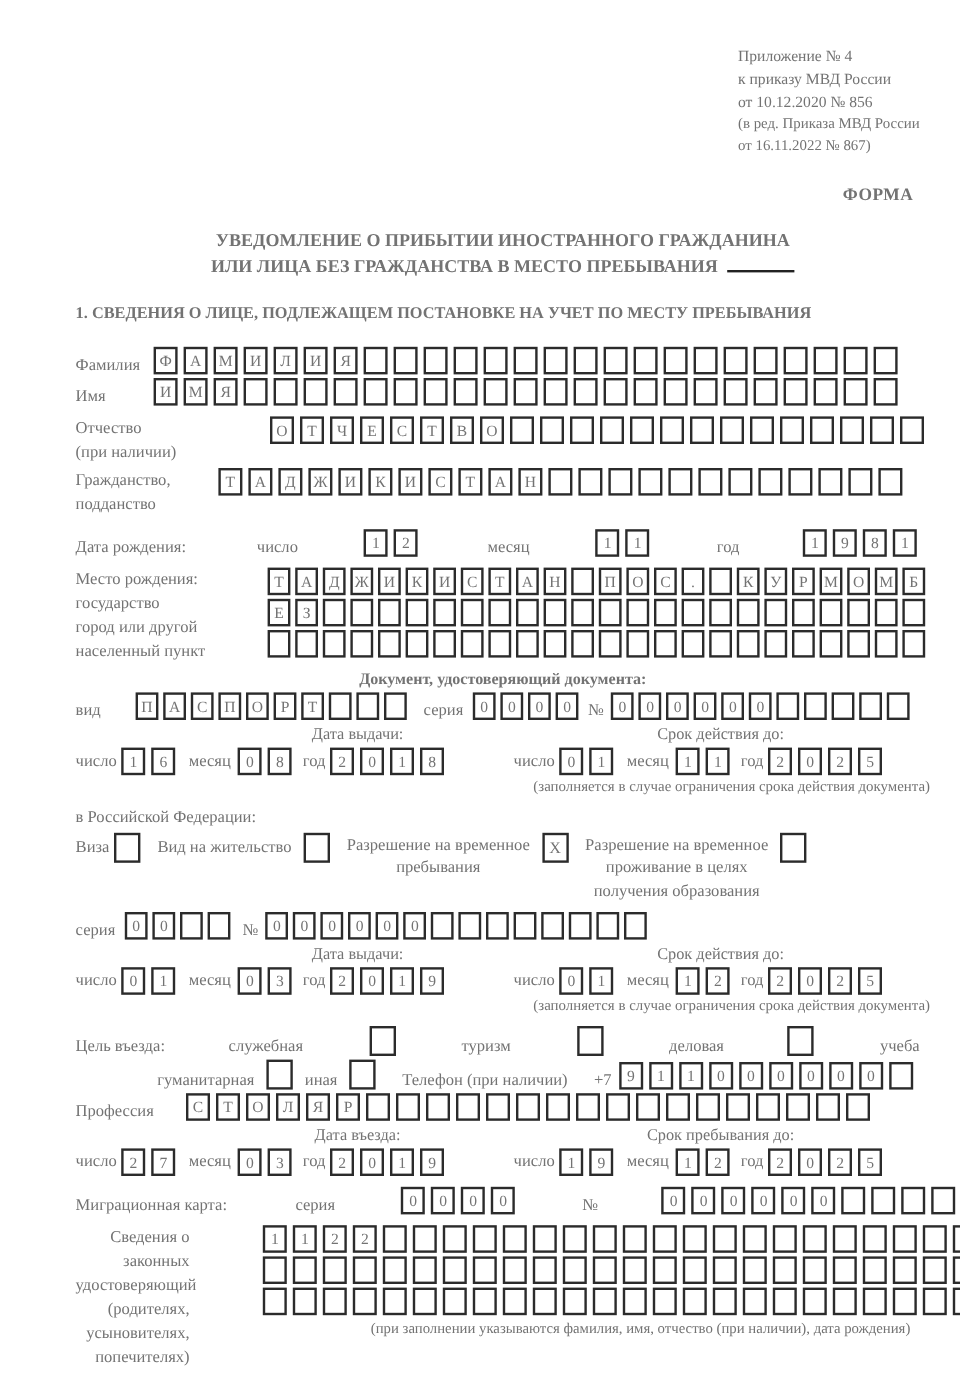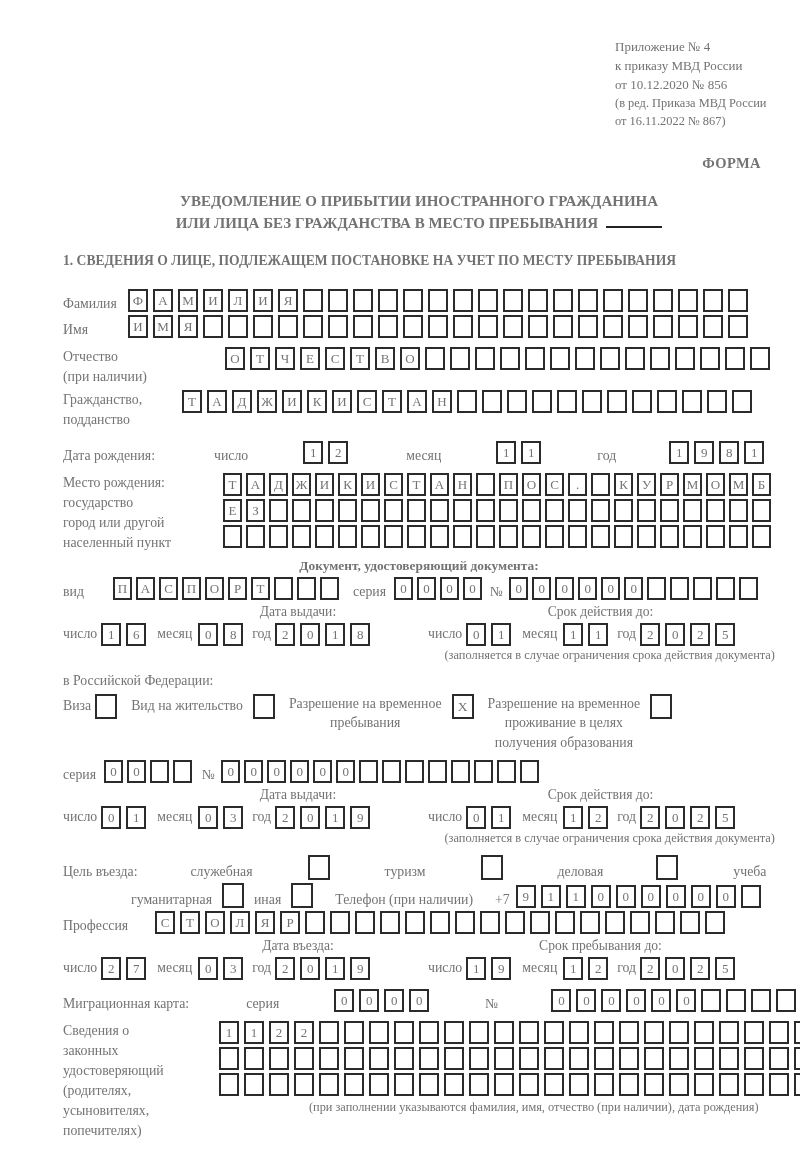--- a/index.html
+++ b/index.html
@@ -31,21 +31,21 @@
   .lbl { display:inline-block; }
   .lines { line-height:20px; }
   .mr4{margin-right:4px}.mr6{margin-right:6px}.mr8{margin-right:8px}.mr10{margin-right:10px}.mr12{margin-right:12px}
   .ml6{margin-left:6px}.ml10{margin-left:10px}.ml14{margin-left:14px}
 
   .w-fam { width:65px; }
   .w-pat { width:147px; }
   .w-cit { width:119px; }
   .w-place { width:147px; }
   .w-prof { width:92px; }
-  .w-guard { width:95px; line-height:20px; }
+  .w-guard { width:95px; line-height:20px;text-align:right; }
 
   .stack > .boxrow { margin-bottom:3px; display:flex; }
   .center-b { text-align:center; font-weight:bold; font-size:13.4px; margin-top:5px; }
 
   .dt-row { display:flex; margin-top:4px; font-size:13.6px; }
   .dt-left { width:365px; text-align:center; padding-left:105px; }
   .dt-right { width:345px; text-align:center; }
   .dcol-left { width:365px; display:flex; align-items:center; }
   .dcol-right { display:flex; align-items:center; }
   .note { text-align:right; font-size:12.4px; margin-top:2px; padding-right:0; }

